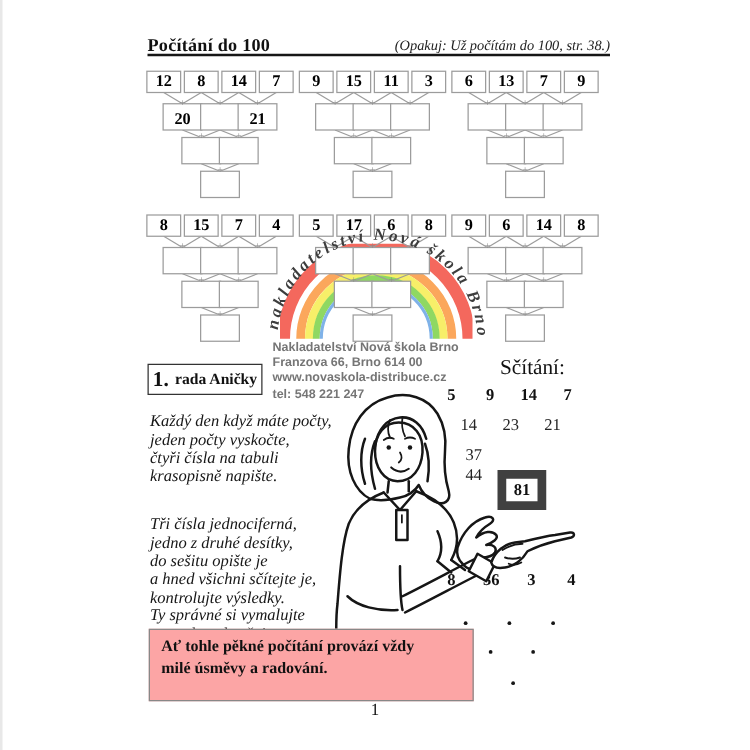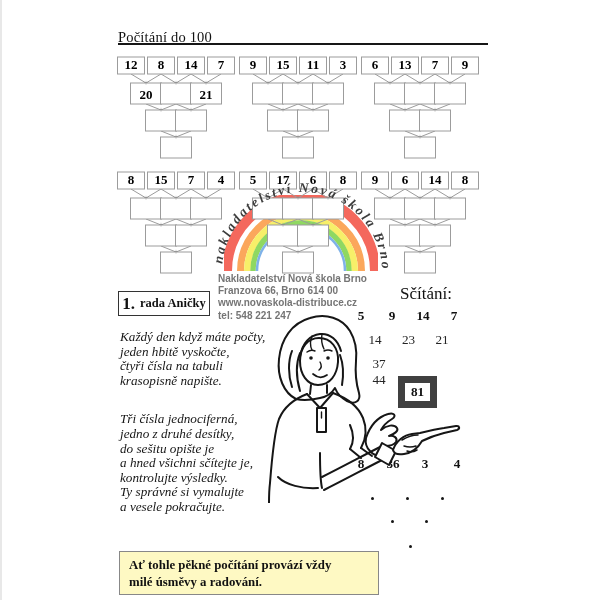--- a/index.html
+++ b/index.html
@@ -1,21 +1,21 @@
 <!DOCTYPE html>
 <html><head>
 <meta charset="utf-8">
 <style>
   html,body{margin:0;padding:0;background:#fff;}
   body{width:600px;height:600px;font-family:"Liberation Serif",serif;color:#111;}
   .page{position:relative;width:600px;height:600px;background:#fff;overflow:hidden;}
   .scan-edge{position:absolute;left:0;top:0;width:2px;height:600px;background:#d9d9d9;opacity:.6;}
 
   
-  .hdr-title{position:absolute;left:118px;top:29px;font-size:14.5px;font-weight:normal;letter-spacing:.2px;}
+  .hdr-title{position:absolute;left:118px;top:29px;font-size:14.5px;font-weight:bold;letter-spacing:.2px;}
   .hdr-note{position:absolute;right:112px;top:31px;font-size:11.5px;font-style:italic;color:#222;}
   .hdr-rule{position:absolute;left:118px;top:43px;width:370px;border-top:2px solid #161616;}
 
   
   svg.pyr{position:absolute;width:118px;height:101px;overflow:visible;z-index:2;}
   svg.pyr text{font-family:"Liberation Serif",serif;}
   .p1a{left:117px;top:57px}.p1b{left:239px;top:57px}.p1c{left:361px;top:57px}
   .p2a{left:117px;top:172px}.p2b{left:239px;top:172px}.p2c{left:361px;top:172px}
 
   
@@ -45,34 +45,35 @@
          font-size:13.2px;font-weight:bold;background:#fff;}
   .rex{left:350px;top:456px;width:118px;}
   .dotrow{position:absolute;display:flex;justify-content:space-between;}
   .dot{width:3px;height:3px;background:#161616;border-radius:50%;}
   .d1{left:371px;top:497px;width:73px;}
   .d2{left:391px;top:520px;width:37px;}
   .d3{left:409px;top:545px;width:3px;}
 
   
   .footer-box{position:absolute;left:119px;top:503px;width:240px;border:1px solid #888;
-              padding:5px 9px 4px;background:#fef9c3;z-index:1;margin-top:48px;}
+              padding:5px 9px 18px;background:#fca5a5;z-index:1;}
   .footer-box div{font-size:12.8px;font-weight:bold;line-height:16.5px;white-space:nowrap;}
   .page-num{position:absolute;left:0;top:560px;width:600px;text-align:center;font-size:13.5px;}
 
   
   .girl{position:absolute;left:262px;top:307px;width:212px;height:196px;z-index:1;}
 </style>
 </head>
 <body>
 
 <div class="page">
   <div class="scan-edge"></div>
 
   <div class="hdr-title">Počítání do 100</div>
+  <div class="hdr-note">(Opakuj: Už počítám do 100, str. 38.)</div>
   <div class="hdr-rule"></div>
 
   <svg class="rainbow" viewBox="0 0 154 78">
     <path class="band-red" d="M3 76 A74 74 0 0 1 151 76" fill="none" stroke="#f4685d" stroke-width="10"></path>
     <path class="band-orange" d="M16.5 76 A60.5 60.5 0 0 1 137.5 76" fill="none" stroke="#fba75c" stroke-width="7"></path>
     <path class="band-yellow" d="M23.25 76 A53.75 53.75 0 0 1 130.75 76" fill="none" stroke="#f7ef69" stroke-width="6.5"></path>
     <path class="band-green" d="M29 76 A48 48 0 0 1 125 76" fill="none" stroke="#8fd862" stroke-width="5.5"></path>
     <path class="band-blue" d="M33 76 A44 44 0 0 1 121 76" fill="none" stroke="#7fb2e8" stroke-width="2.5"></path>
   </svg>
 
@@ -298,21 +299,21 @@
   </div>
 
   <div class="advice-box">
     <span class="advice-num">1.</span>
     <span class="advice-label">rada Aničky</span>
   </div>
 
   <div class="poem">
     <div class="stanza1">
       <div>Každý den když máte počty,</div>
-      <div>jeden hbitě vyskočte,</div>
+      <div>jeden počty vyskočte,</div>
       <div>čtyři čísla na tabuli</div>
       <div>krasopisně napište.</div>
     </div>
     <div class="stanza2">
       <div>Tři čísla jednociferná,</div>
       <div>jedno z druhé desítky,</div>
       <div>do sešitu opište je</div>
       <div>a hned všichni sčítejte je,</div>
       <div>kontrolujte výsledky.</div>
       <div>Ty správné si vymalujte</div>

